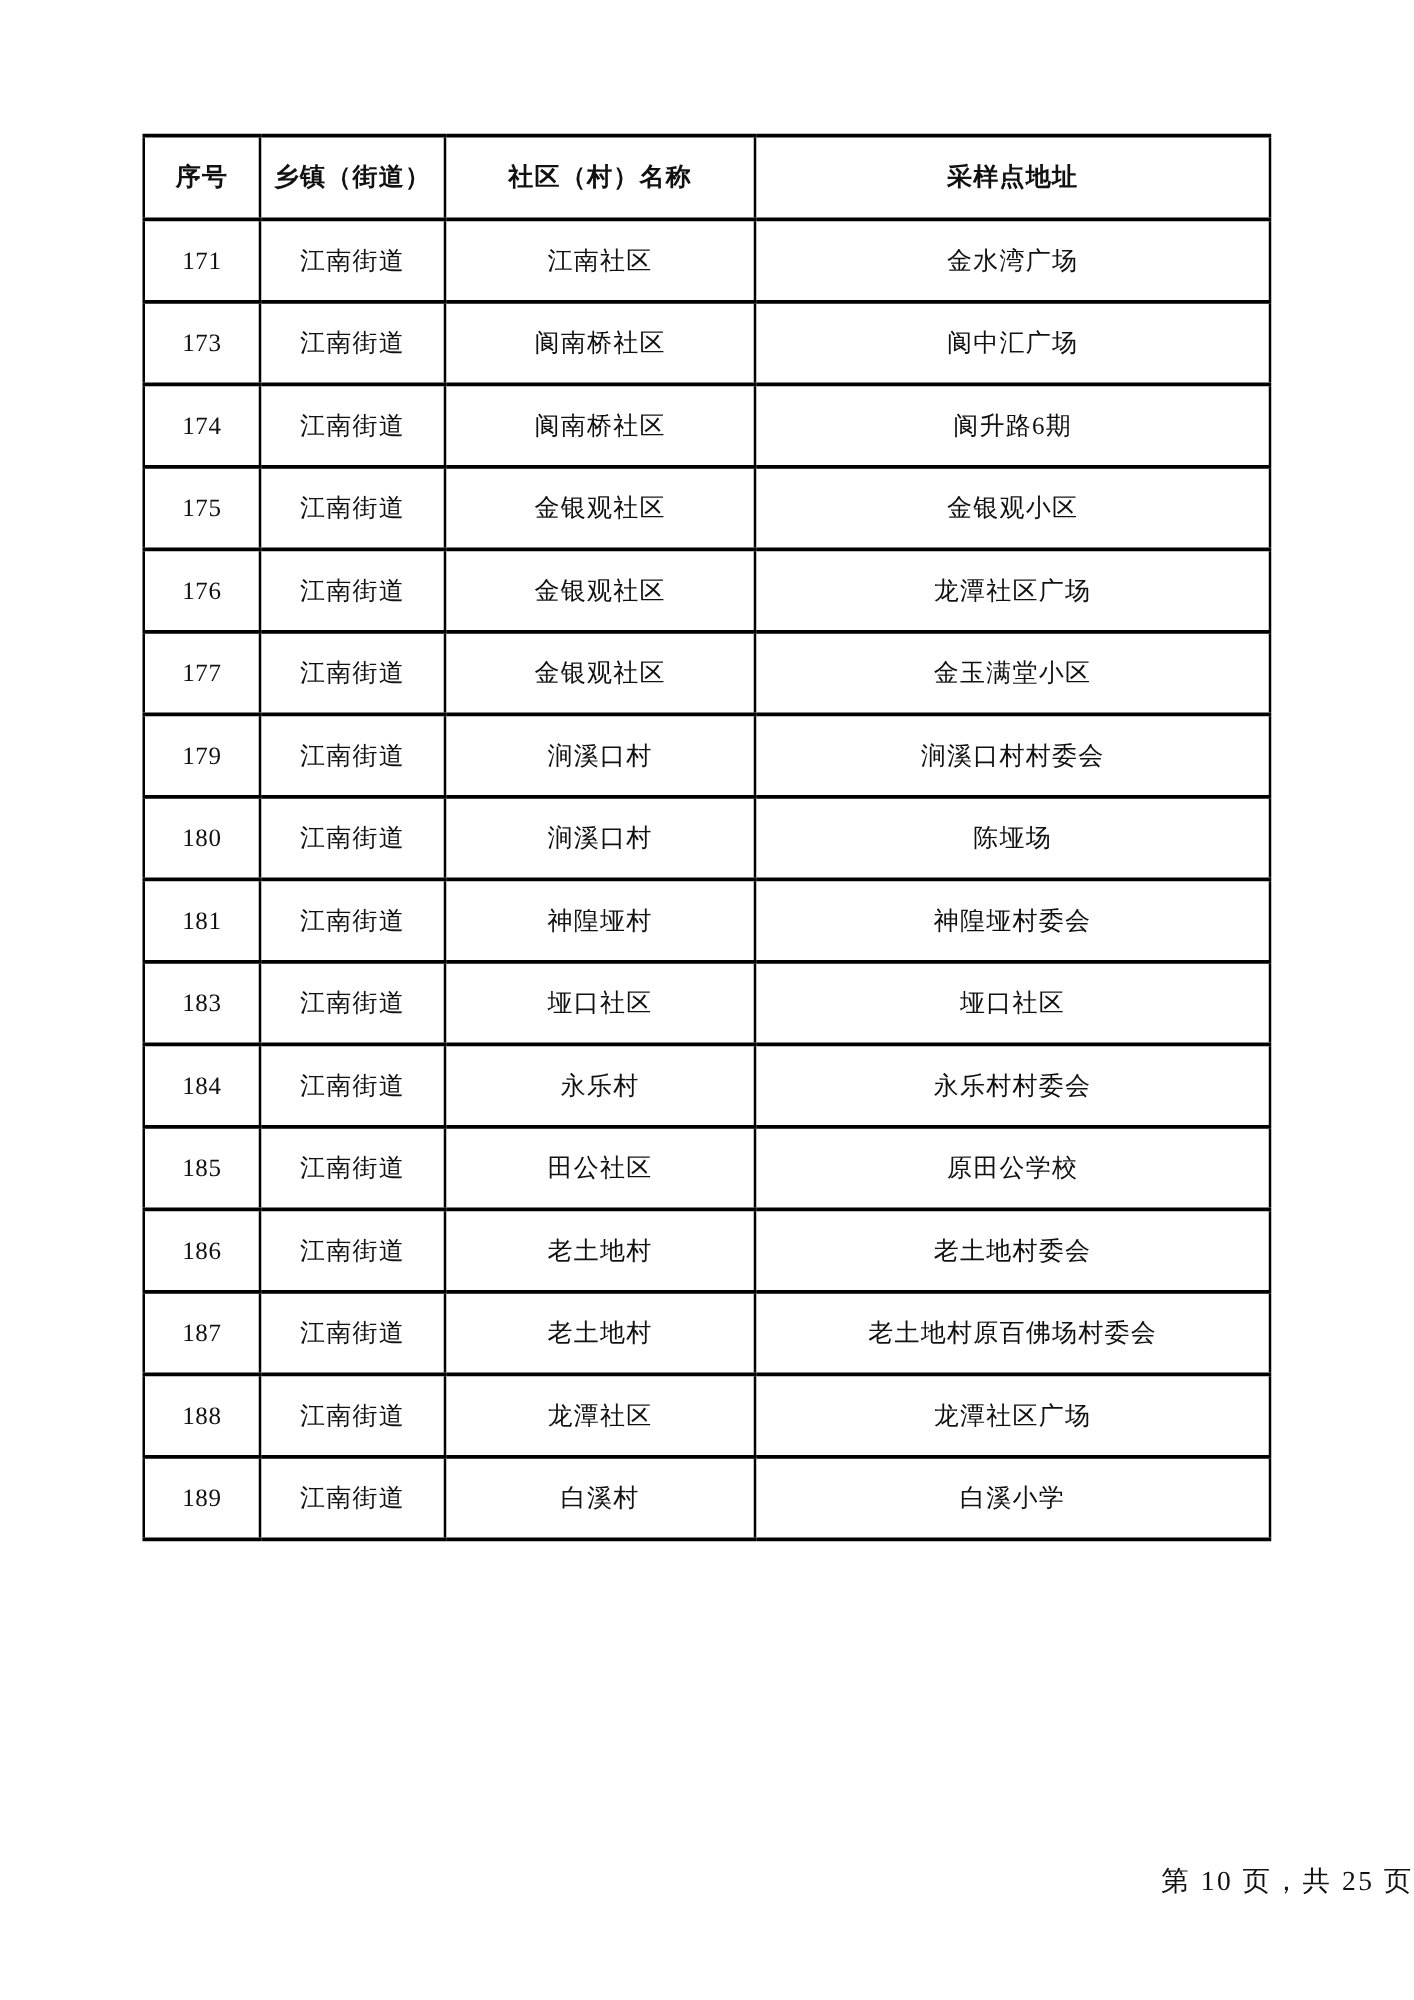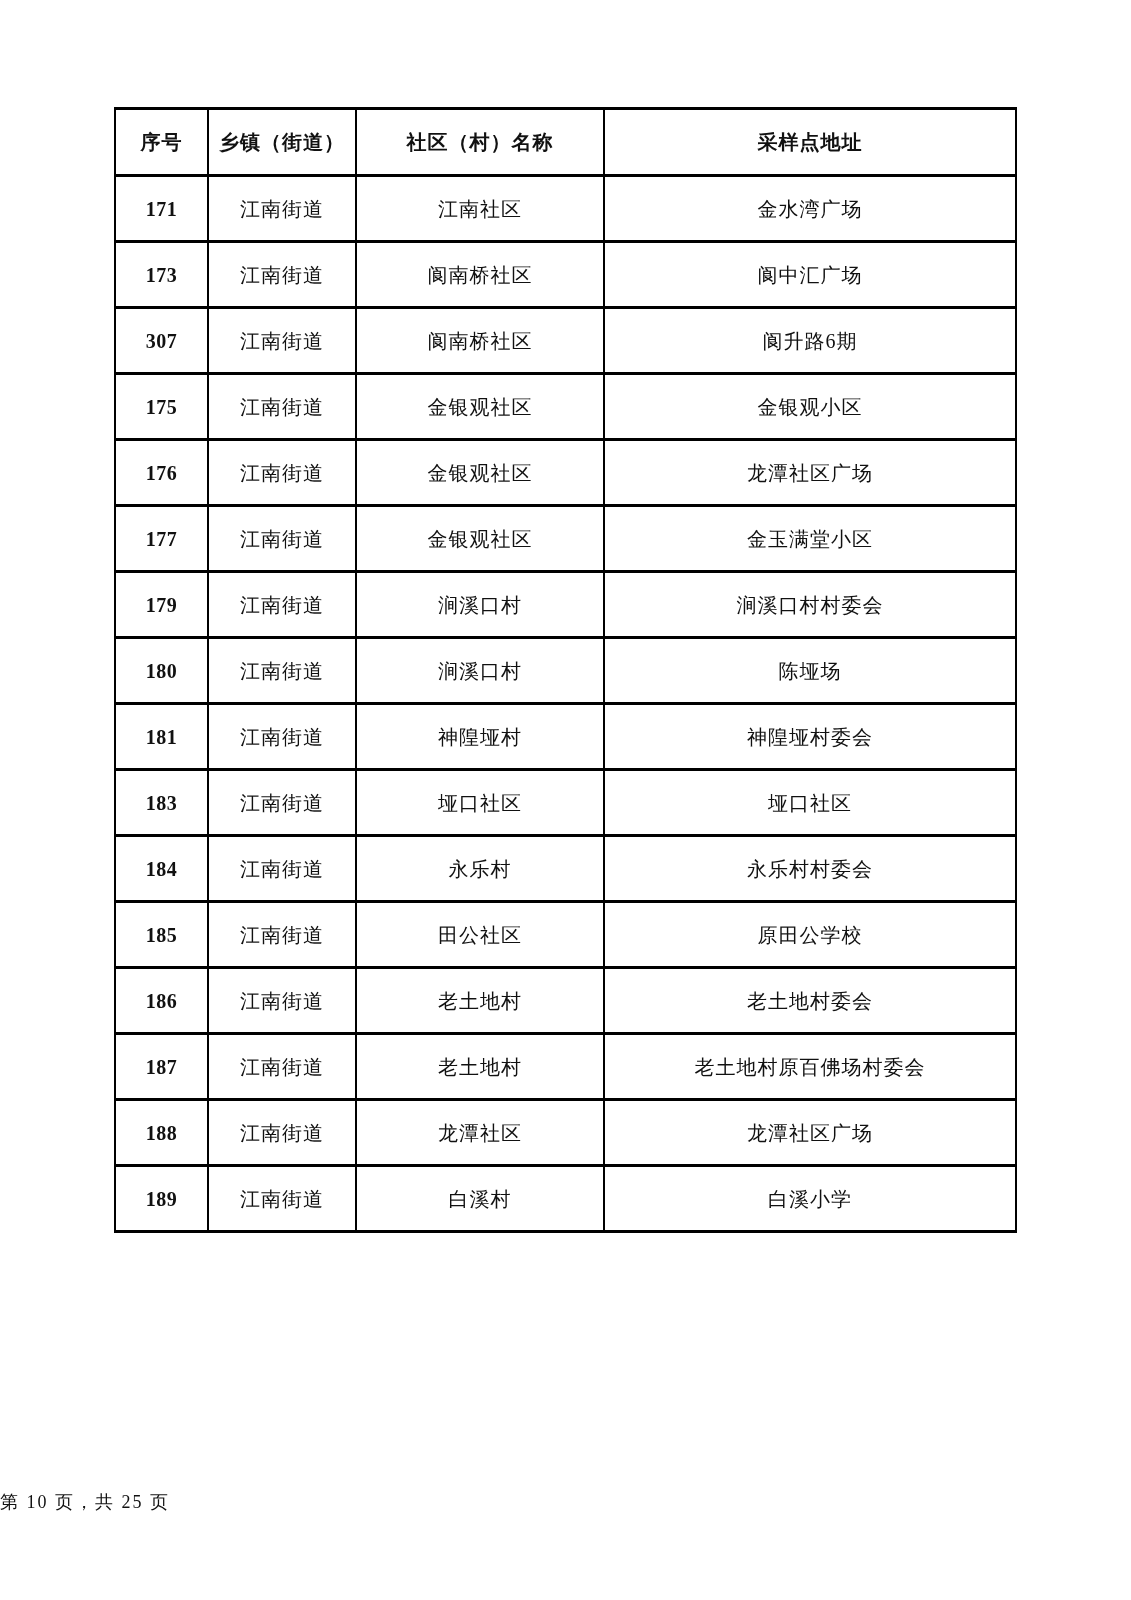--- a/index.html
+++ b/index.html
@@ -43,34 +43,34 @@
   }
   table.sampling-table thead th {
     height: 64px;
     font-weight: bold;
   }
   table.sampling-table tbody td {
     height: 63px;
     font-weight: normal;
   }
   table.sampling-table tbody td.cell-no {
-    font-weight: bold;
+    font-weight: normal;
     letter-spacing: 0.5px;
   }
   .col-no       { width: 93px;  }
   .col-township { width: 148px; }
   .col-community{ width: 248px; }
   .col-address  { width: 412px; }
   .footer {
     position: absolute;
     left: 0;
     top: 1490px;
     width: 100%;
-    text-align: left;
-    font-size: 18px;
+    text-align: right;
+    font-size: 22px;
     letter-spacing: 2px;
     color: #111111;
   }
 </style>
 </head>
 <body>
 
 <div class="page">
 
   <table class="sampling-table">
@@ -95,21 +95,21 @@
           <td>江南社区</td>
           <td>金水湾广场</td>
         </tr>
         <tr>
           <td class="cell-no">173</td>
           <td>江南街道</td>
           <td>阆南桥社区</td>
           <td>阆中汇广场</td>
         </tr>
         <tr>
-          <td class="cell-no">307</td>
+          <td class="cell-no">174</td>
           <td>江南街道</td>
           <td>阆南桥社区</td>
           <td>阆升路6期</td>
         </tr>
         <tr>
           <td class="cell-no">175</td>
           <td>江南街道</td>
           <td>金银观社区</td>
           <td>金银观小区</td>
         </tr>

